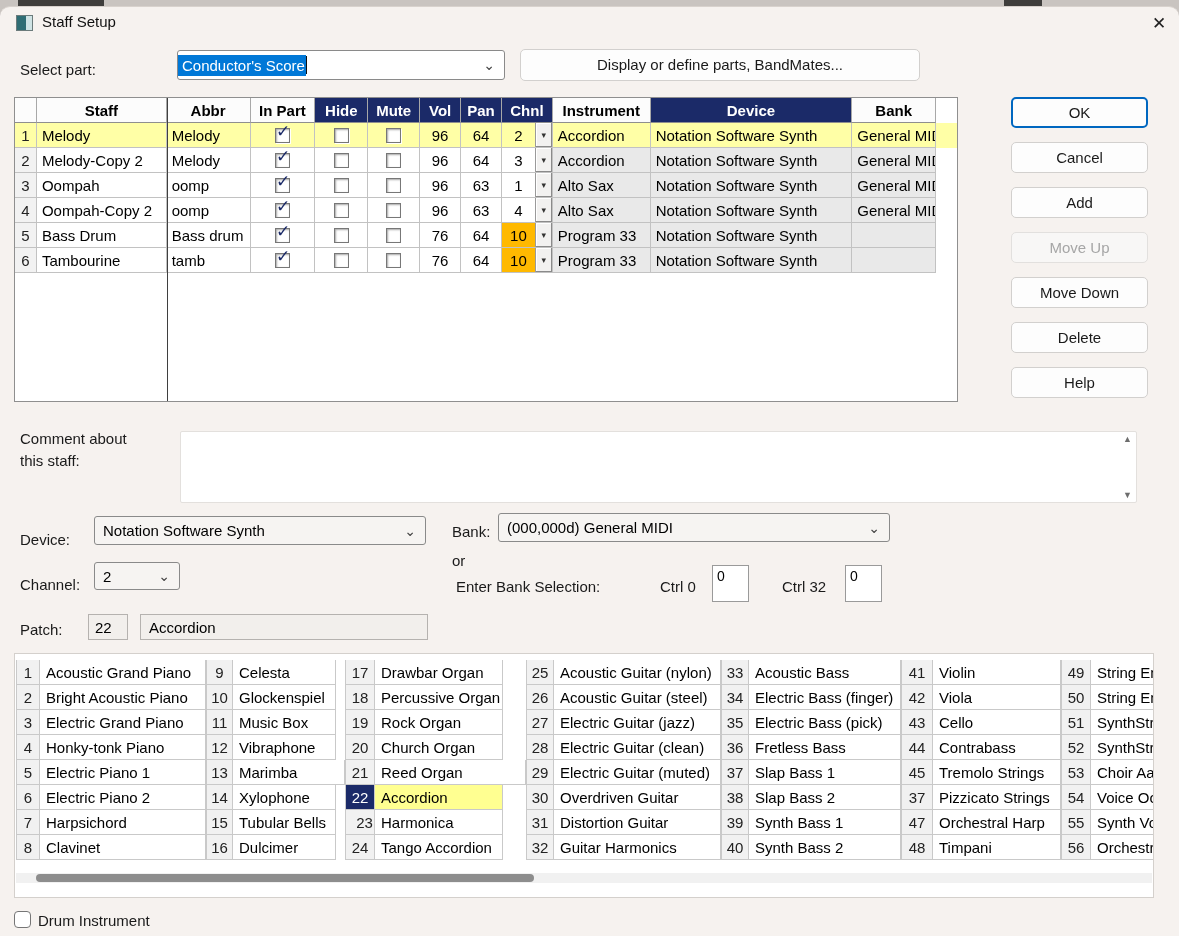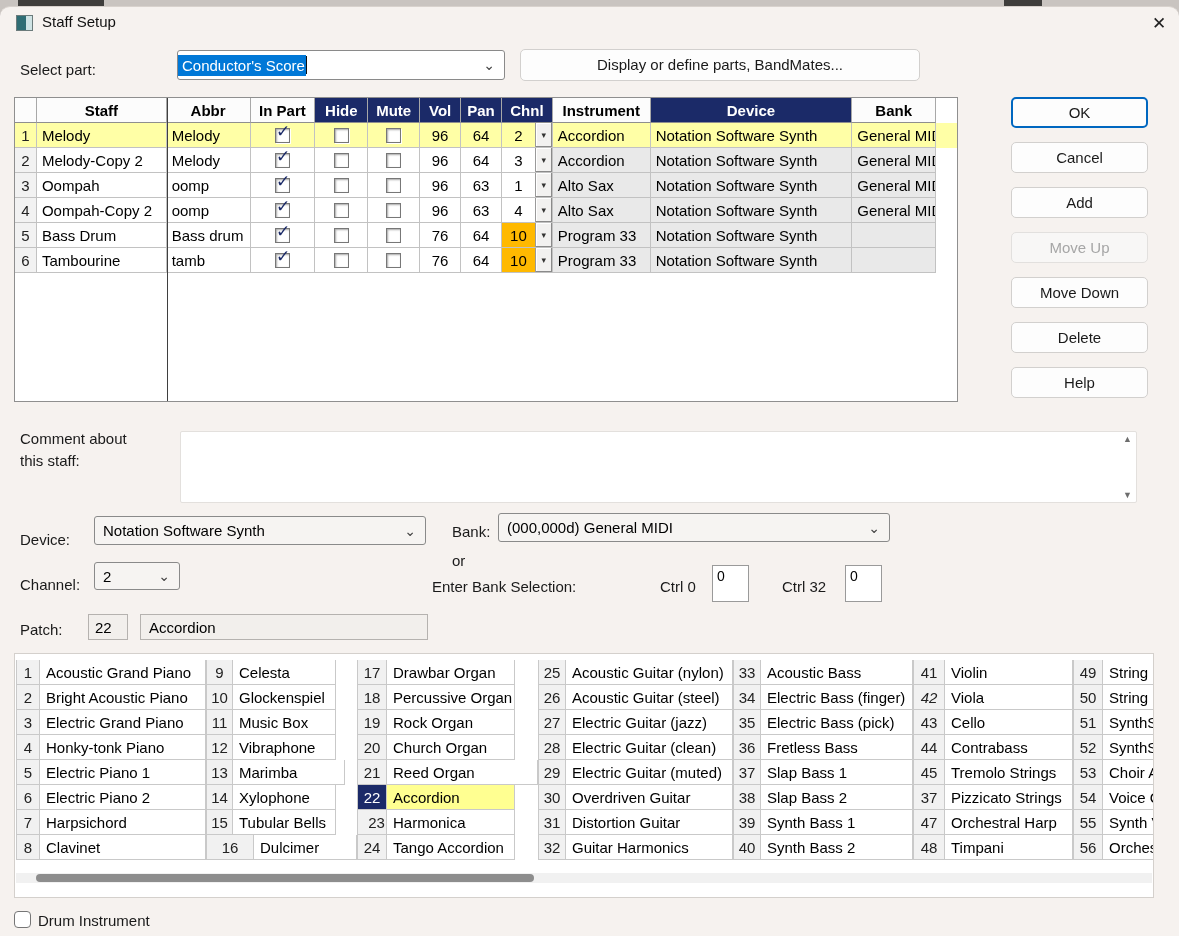--- a/index.html
+++ b/index.html
@@ -310,21 +310,21 @@
       <span>2</span>
       <span class="chev">⌄</span>
     </div>
 
     <div class="abs lbl" style="left:452px;top:516px;">Bank:</div>
     <div class="abs combo combo-gray" style="left:498px;top:506px;width:392px;height:29px;padding-left:8px;">
       <span>(000,000d) General MIDI</span>
       <span class="chev">⌄</span>
     </div>
     <div class="abs lbl" style="left:452px;top:545px;">or</div>
-    <div class="abs lbl" style="left:432px;top:571px;">Enter Bank Selection:</div>
+    <div class="abs lbl" style="left:456px;top:571px;">Enter Bank Selection:</div>
     <div class="abs lbl" style="left:660px;top:571px;">Ctrl 0</div>
     <div class="abs numfield" style="left:712px;top:558px;width:37px;height:37px;">0</div>
     <div class="abs lbl" style="left:782px;top:571px;">Ctrl 32</div>
     <div class="abs numfield" style="left:845px;top:558px;width:37px;height:37px;">0</div>
 
     <div class="abs lbl" style="left:20px;top:614px;">Patch:</div>
     <div class="abs patchfield" style="left:88px;top:607px;width:40px;height:26px;padding-left:6px;">22</div>
     <div class="abs patchfield" style="left:140px;top:607px;width:288px;height:26px;padding-left:8px;">Accordion</div>
 
     <div class="abs grid-wrap">
@@ -386,21 +386,21 @@
             </div>
             <div class="g-row">
               <div class="g-num" style="width: 27px;">14</div>
               <div class="g-name" style="width: 103px;">Xylophone</div>
             </div>
             <div class="g-row">
               <div class="g-num" style="width: 27px;">15</div>
               <div class="g-name" style="width: 103px;">Tubular Bells</div>
             </div>
             <div class="g-row">
-              <div class="g-num" style="width: 48px;">16</div>
+              <div class="g-num" style="width: 27px;">16</div>
               <div class="g-name" style="width: 103px;">Dulcimer</div>
             </div>
           </div>
           <div class="pair">
             <div class="g-row">
               <div class="g-num" style="width: 30px;">17</div>
               <div class="g-name" style="width: 128px;">Drawbar Organ</div>
             </div>
             <div class="g-row">
               <div class="g-num" style="width: 30px;">18</div>
@@ -498,21 +498,21 @@
               <div class="g-num" style="width: 28px;">40</div>
               <div class="g-name" style="width: 152px;">Synth Bass 2</div>
             </div>
           </div>
           <div class="pair">
             <div class="g-row">
               <div class="g-num" style="width: 32px;">41</div>
               <div class="g-name" style="width: 128px;">Violin</div>
             </div>
             <div class="g-row">
-              <div class="g-num" style="width: 32px; font-style: italic;">42</div>
+              <div class="g-num" style="width: 32px;">42</div>
               <div class="g-name" style="width: 128px;">Viola</div>
             </div>
             <div class="g-row">
               <div class="g-num" style="width: 32px;">43</div>
               <div class="g-name" style="width: 128px;">Cello</div>
             </div>
             <div class="g-row">
               <div class="g-num" style="width: 32px;">44</div>
               <div class="g-name" style="width: 128px;">Contrabass</div>
             </div>

